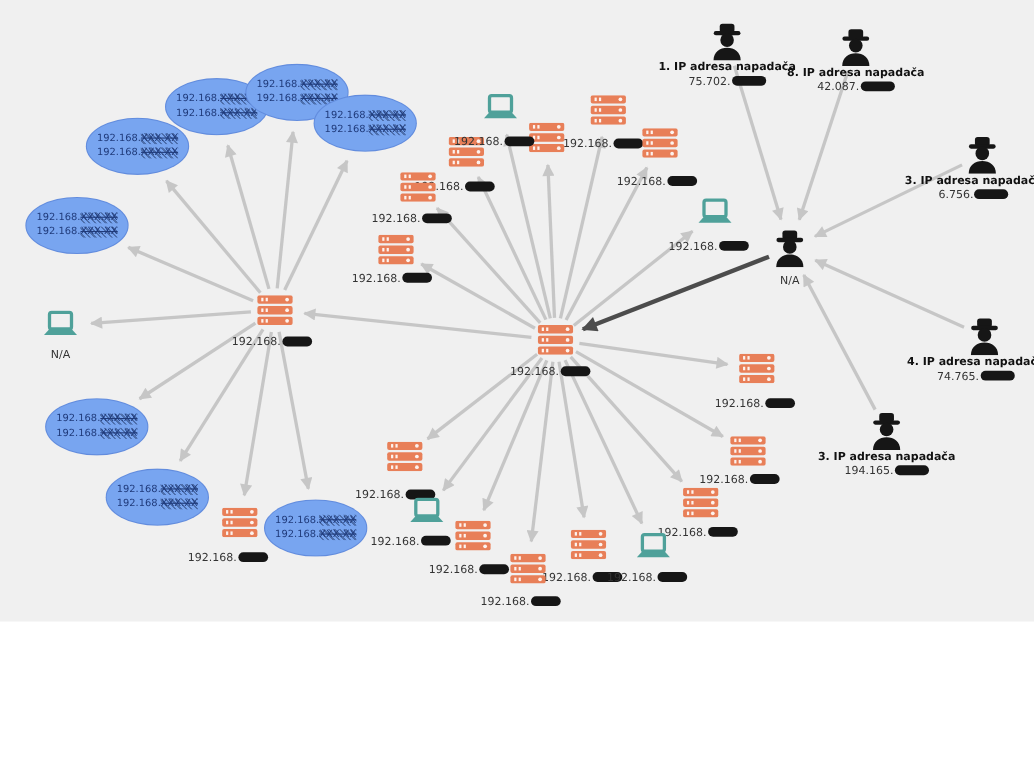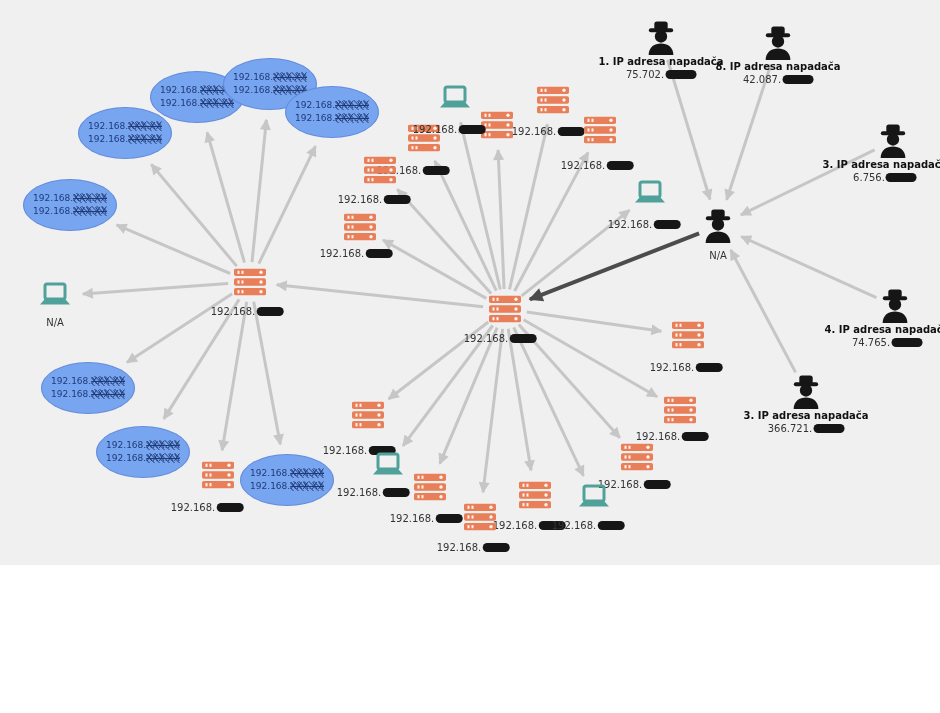--- a/index.html
+++ b/index.html
@@ -175,21 +175,21 @@
       <div class="graph-node" style="left: 806px; top: 392px;"><span class="icon"><svg width="30" height="34" viewBox="0 0 28 33">
             <g fill="#161616">
               <rect x="7.5" y="0.5" width="13" height="8" rx="2.5"></rect>
               <rect x="2.2" y="7" width="23.6" height="3.8" rx="1.9"></rect>
               <circle cx="14" cy="15" r="6"></circle>
               <path d="M2,33 C2,25.5 7.6,21.8 14,21.8 C20.4,21.8 26,25.5 26,33 Z"></path>
             </g>
           </svg></span></div>
       <div class="node-label" style="left: 806px; top: 409px;">
         <div class="label-title">3. IP adresa napadača</div>
-        <div class="label-line"><span>366.721.</span><span class="redact wide"></span></div>
+        <div class="label-line"><span>194.165.</span><span class="redact wide"></span></div>
       </div>
       <div class="graph-node" style="left: 718px; top: 226px;"><span class="icon"><svg width="30" height="34" viewBox="0 0 28 33">
             <g fill="#161616">
               <rect x="7.5" y="0.5" width="13" height="8" rx="2.5"></rect>
               <rect x="2.2" y="7" width="23.6" height="3.8" rx="1.9"></rect>
               <circle cx="14" cy="15" r="6"></circle>
               <path d="M2,33 C2,25.5 7.6,21.8 14,21.8 C20.4,21.8 26,25.5 26,33 Z"></path>
             </g>
           </svg></span></div>
       <div class="node-label" style="left: 718px; top: 249px;">

